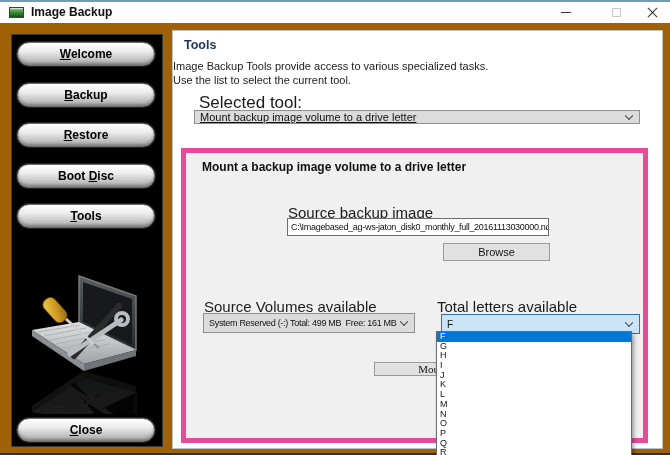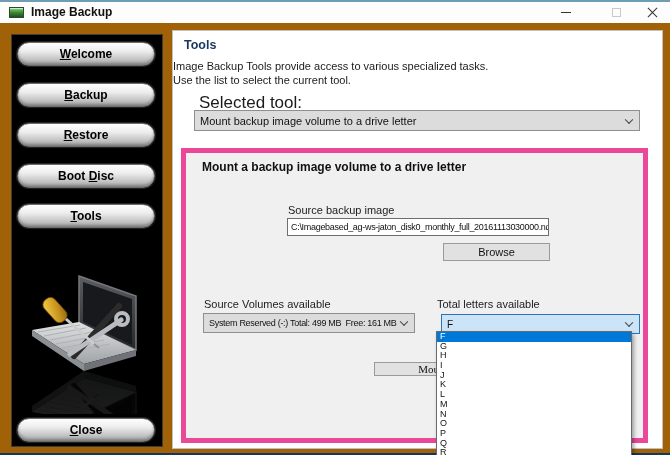--- a/index.html
+++ b/index.html
@@ -35,26 +35,26 @@
   .panel{position:absolute;left:172px;top:28px;width:491px;height:419px;background:#fff;border:1px solid #c0c0c0;}
   .h-tools{position:absolute;left:11px;top:7px;font-size:12.5px;font-weight:bold;color:#17375e;}
   .desc{position:absolute;left:0;font-size:11px;color:#1b1b1b;white-space:pre;}
   .d1{top:29px}.d2{top:43px}
   .lbl{position:absolute;font-size:17px;color:#1b1b1b;white-space:pre;}
   .sel-lbl{left:26px;top:62px;}
   .combo{position:absolute;background:#dcdcdc;border:1px solid #8f8f8f;font-size:11px;color:#111;
          display:flex;align-items:center;padding:0 18px 0 5px;white-space:pre;overflow:hidden;}
   .chev{position:absolute;right:7px;top:50%;width:6px;height:6px;border-right:1px solid #444;border-bottom:1px solid #444;
         transform:translateY(-70%) rotate(45deg);}
-  .tool-combo{left:21px;top:79px;width:446px;height:21px;}
+  .tool-combo{left:21px;top:79px;width:446px;height:14px;text-decoration:underline;}
 
   
   .group{position:absolute;left:8px;top:117px;width:467px;height:295px;background:#f0f0f0;border:5px solid #ec4899;}
   .g-title{position:absolute;left:16px;top:7px;font-size:12px;font-weight:bold;color:#111;}
-  .g-lbl{position:absolute;font-size:11px;color:#1b1b1b;white-space:pre;}
+  .g-lbl{position:absolute;font-size:15px;color:#1b1b1b;white-space:pre;}
   .src-lbl{left:102px;top:51px;}
   .src-input{position:absolute;left:101px;top:65px;width:262px;height:18px;background:#fff;border:1px solid #6e6e6e;
              font-size:9px;letter-spacing:-0.3px;color:#111;padding:0 3px;display:flex;align-items:center;
              white-space:pre;overflow:hidden;}
   .push-btn{position:absolute;background:#e1e1e1;border:1px solid #9a9a9a;font-size:11px;color:#111;
             display:flex;align-items:center;justify-content:center;cursor:default;}
   .browse-btn{left:257px;top:90px;width:107px;height:18px;}
   .vol-lbl{left:18px;top:145px;}
   .vol-combo{left:17px;top:160px;width:212px;height:20px;font-size:9px;letter-spacing:-0.3px;padding-right:16px;}
   .drv-lbl{left:251px;top:145px;}
@@ -86,21 +86,21 @@
     <div class="cap-btn cap-close">
         <div class="glyph-close"></div>
       </div>
   </div>
 
   <div class="side-frame"></div>
   <div id="sidebar-nav">
       <div class="nav-btn" style="top: 40px;"><u>W</u>elcome</div>
       <div class="nav-btn" style="top: 81px;"><u>B</u>ackup</div>
       <div class="nav-btn" style="top: 121px;"><u>R</u>estore</div>
-      <div class="nav-btn" style="top: 162px;">Boot <u>D</u>isc</div>
+      <div class="nav-btn" style="top: 162px; border-radius: 11px;">Boot <u>D</u>isc</div>
       <div class="nav-btn" style="top: 202px;"><u>T</u>ools</div>
     </div>
   <div class="nav-btn" style="top:416px"><u>C</u>lose</div>
 
   <svg class="laptop" viewBox="0 0 130 150">
     <defs>
       <linearGradient id="gScr" x1="0" y1="0" x2="0" y2="1">
         <stop offset="0" stop-color="#5a5e62"></stop>
           <stop offset="1" stop-color="#25282b"></stop>
       </linearGradient>

